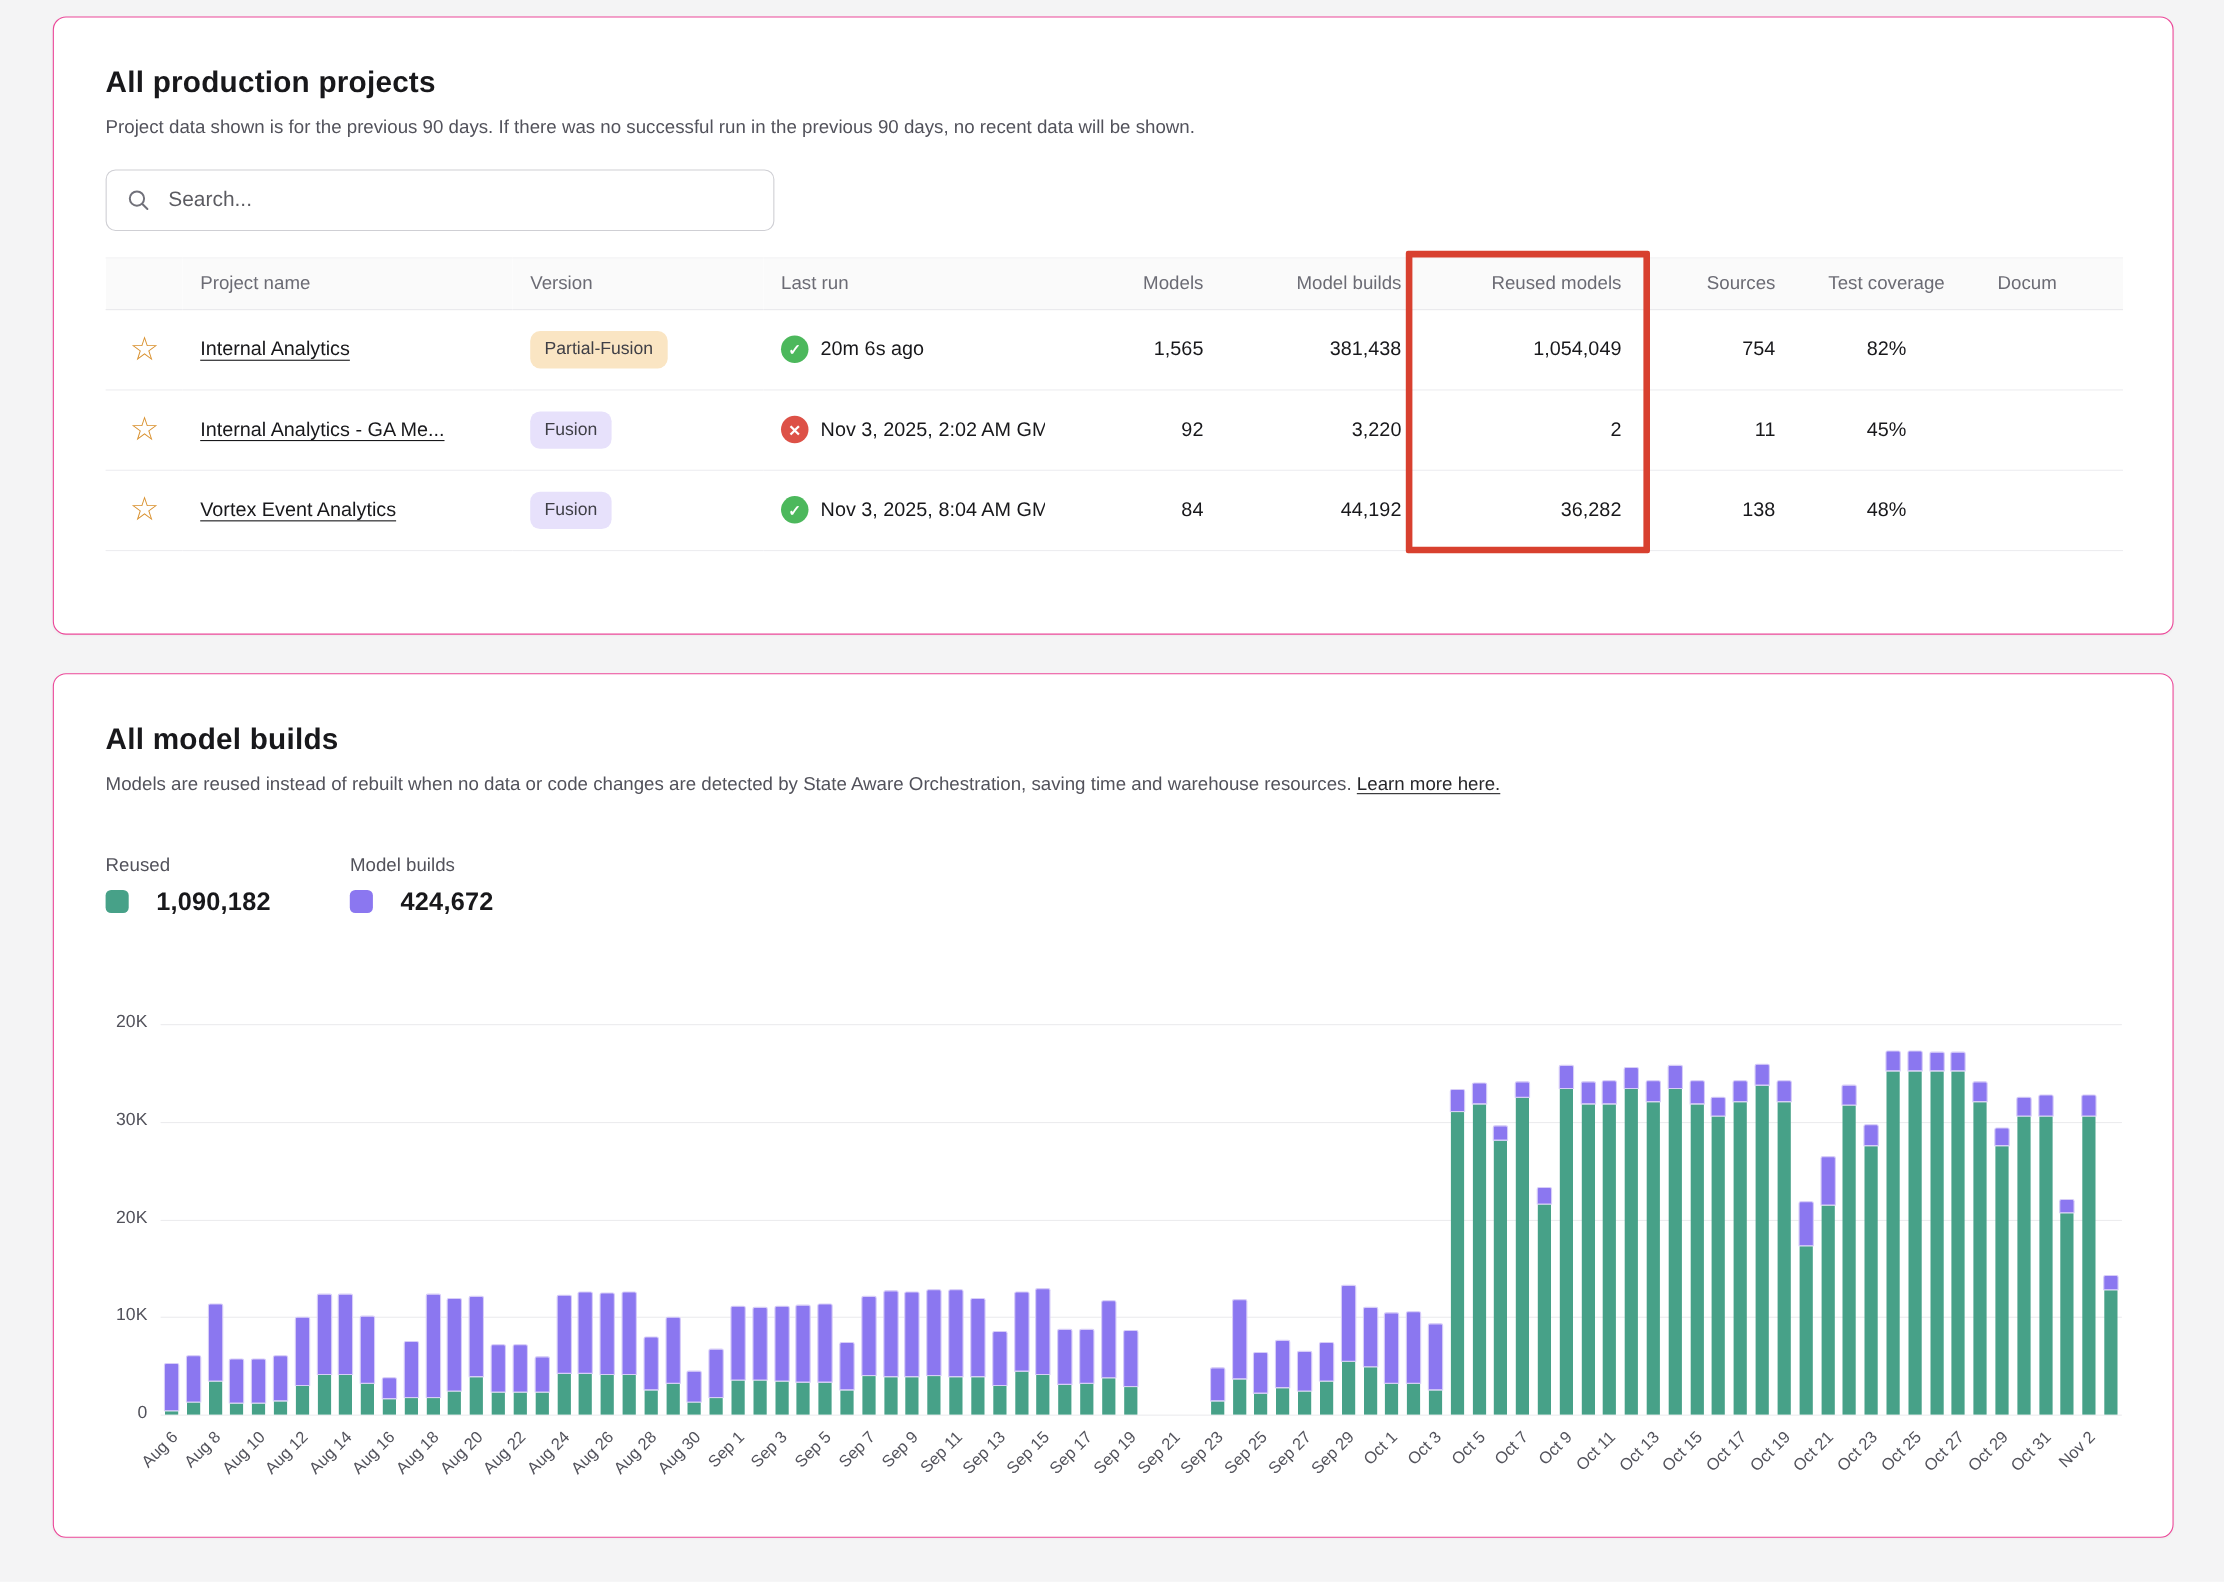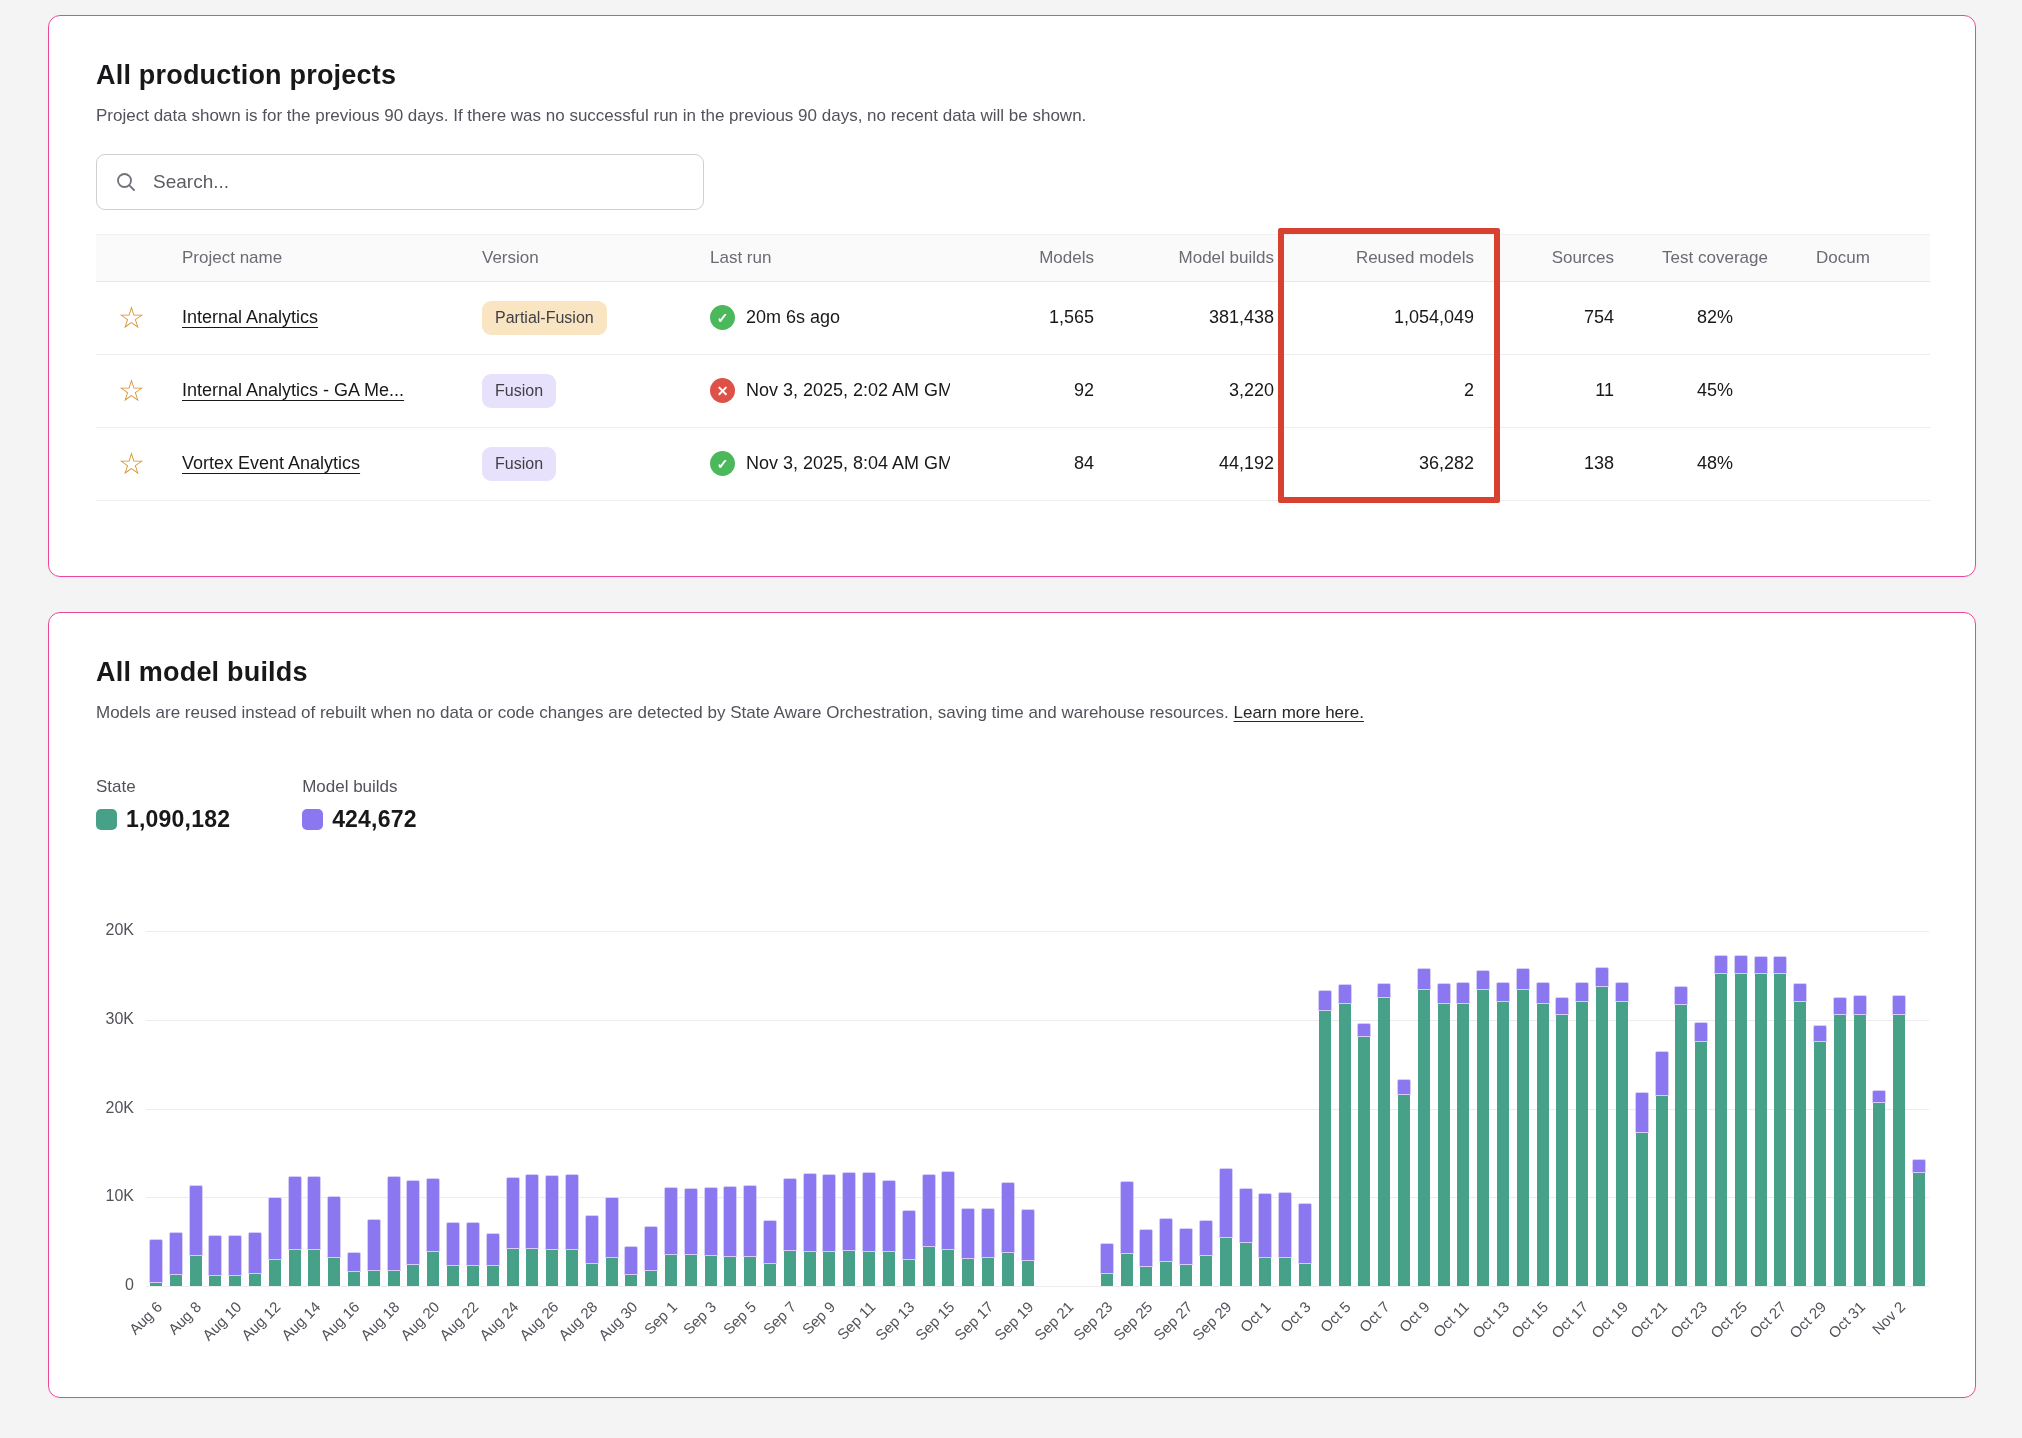--- a/index.html
+++ b/index.html
@@ -60,21 +60,21 @@
   .status-dot.error{background:#dd5147;}
   #highlight-box{position:absolute;border:6px solid #d8402f;border-radius:2px;pointer-events:none;z-index:5;}
   
   #env-dropdown{
     position:absolute;right:54px;top:112px;height:54px;border:1.5px solid #d4d4d8;border-radius:10px;
     display:flex;align-items:center;gap:13px;padding:0 20px;background:#fff;cursor:pointer;font-size:19px;color:#27272a;
   }
   #env-dropdown .env-label{font-weight:500;}
   .legend{display:flex;gap:72px;margin-top:52px;}
   .legend-item .legend-label{font-size:17px;color:#52525b;}
-  .legend-item .legend-row{display:flex;align-items:center;gap:9px;margin-top:9px;justify-content:flex-end;}
+  .legend-item .legend-row{display:flex;align-items:center;gap:25px;margin-top:9px;justify-content:flex-end;}
   .legend-swatch{width:21px;height:21px;border-radius:5px;}
   .legend-value{font-size:23px;font-weight:700;color:#18181b;letter-spacing:.2px;}
   
   .gridline{position:absolute;height:1px;background:#ececee;}
   .ytick{position:absolute;width:52px;text-align:right;font-size:16px;color:#52525b;}
   .bar-seg{position:absolute;}
   .xlab{position:absolute;width:0;}
   .xlab span{
     position:absolute;right:3px;top:0;transform:rotate(-45deg);transform-origin:right top;
     font-size:15px;color:#52525b;white-space:nowrap;
@@ -186,21 +186,21 @@
 <section class="card" id="builds-card">
   <h2 class="card-title">All model builds</h2>
   <div class="card-sub">
     <span>Models are reused instead of rebuilt when no data or code changes are detected by State Aware Orchestration, saving time and warehouse resources.</span>
     <a href="#">Learn more here.</a>
   </div>
 
 
   <div class="legend">
       <div class="legend-item">
-        <div class="legend-label">State</div>
+        <div class="legend-label">Reused</div>
     <div class="legend-row">
       <span class="legend-swatch" style="background: rgb(71, 161, 136);"></span>
       <span class="legend-value">1,090,182</span>
     </div>
       </div>
       <div class="legend-item">
         <div class="legend-label">Model builds</div>
     <div class="legend-row">
       <span class="legend-swatch" style="background: rgb(139, 119, 240);"></span>
       <span class="legend-value">424,672</span>

